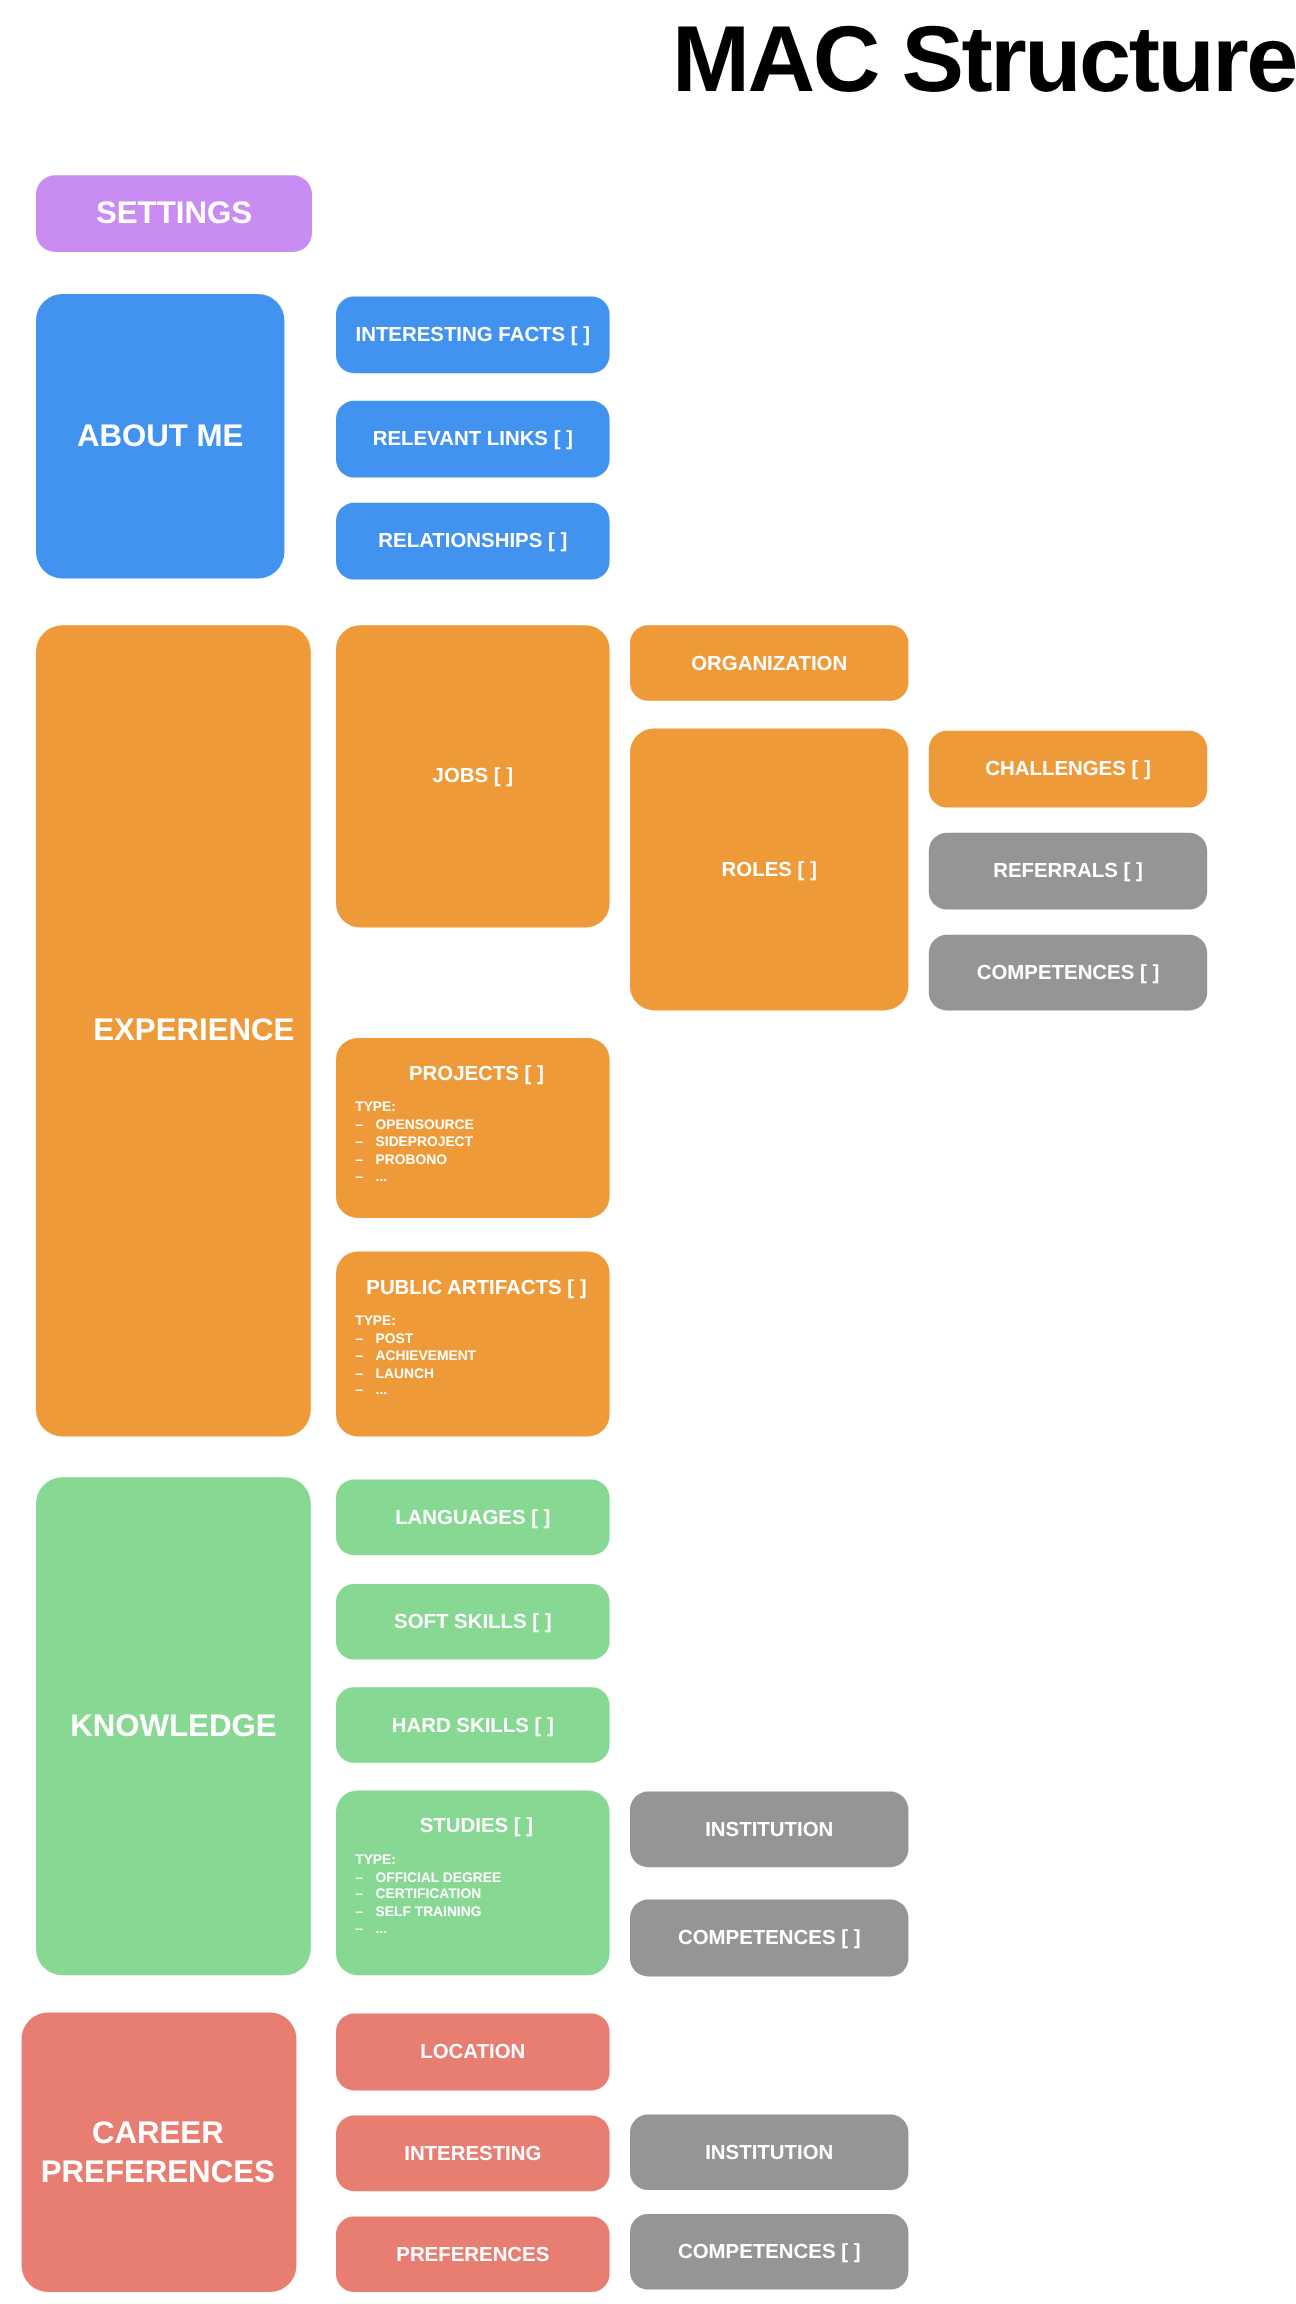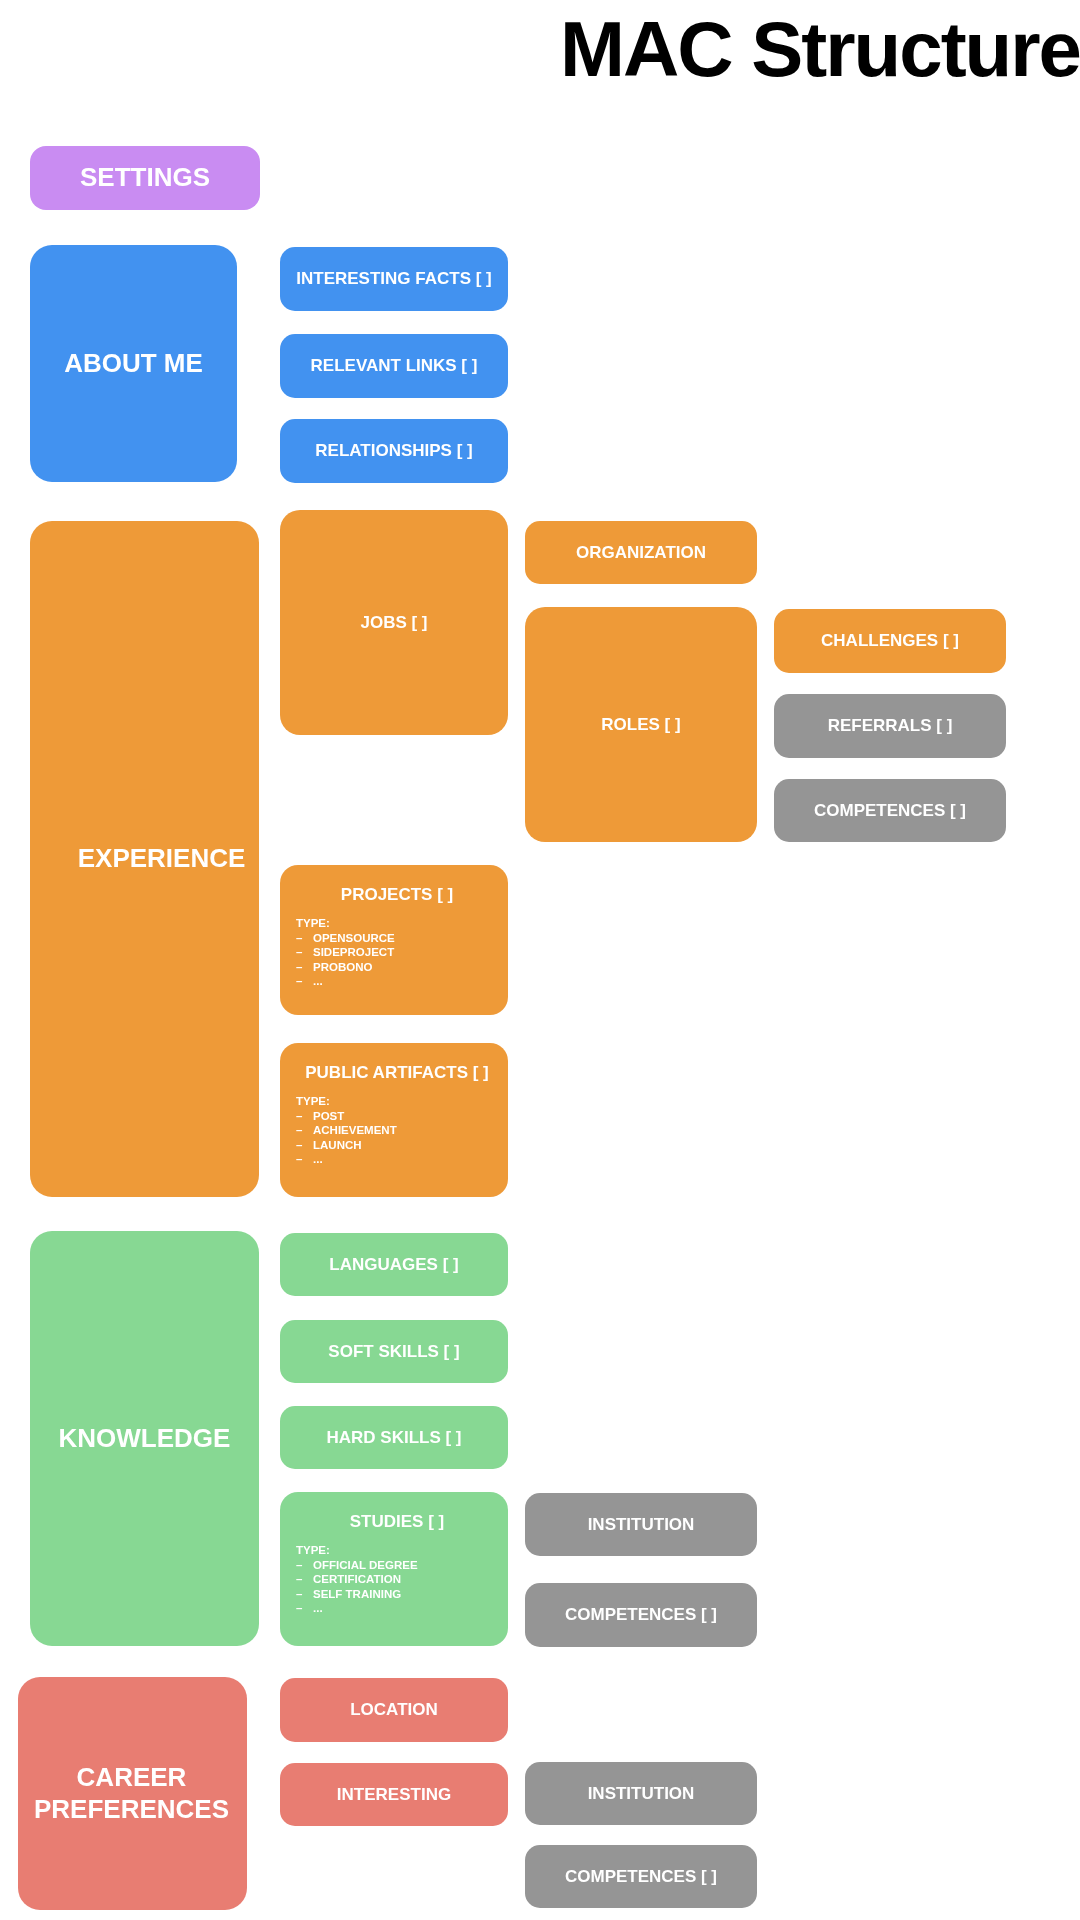--- a/index.html
+++ b/index.html
@@ -56,21 +56,21 @@
   <div class="block sub blue" style="left:280px;top:334px;width:228px;height:64px;">
     <span>RELEVANT LINKS [ ]</span>
   </div>
   <div class="block sub blue" style="left:280px;top:419px;width:228px;height:64px;">
     <span>RELATIONSHIPS [ ]</span>
   </div>
 
   <div class="block main orange" style="left:30px;top:521px;width:229px;height:676px;padding-left:48px;">
     <span>EXPERIENCE</span>
   </div>
-  <div class="block sub orange" style="left:280px;top:510px;width:228px;height:225px;border-radius:20px;justify-content:center;">
+  <div class="block sub orange" style="left:280px;top:521px;width:228px;height:252px;border-radius:20px;justify-content:center;">
     <span>JOBS [ ]</span>
   </div>
   <div class="block sub orange" style="left:525px;top:521px;width:232px;height:63px;">
     <span>ORGANIZATION</span>
   </div>
   <div class="block sub orange" style="left:525px;top:607px;width:232px;height:235px;border-radius:20px;">
     <span>ROLES [ ]</span>
   </div>
   <div class="block sub orange" style="left:774px;top:609px;width:232px;height:64px;">
     <span>CHALLENGES [ ]</span>
@@ -175,17 +175,20 @@
   </div>
   <div class="block sub red" style="left:280px;top:1678px;width:228px;height:64px;">
     <span>LOCATION</span>
   </div>
   <div class="block sub red" style="left:280px;top:1763px;width:228px;height:63px;">
     <span>INTERESTING</span>
   </div>
   <div class="block sub gray" style="left:525px;top:1762px;width:232px;height:63px;">
     <span>INSTITUTION</span>
   </div>
+  <div class="block sub red" style="left:280px;top:1847px;width:228px;height:63px;">
+    <span>PREFERENCES</span>
+  </div>
   <div class="block sub gray" style="left:525px;top:1845px;width:232px;height:63px;">
     <span>COMPETENCES [ ]</span>
   </div>
 
 </div>
 
 </body></html>

